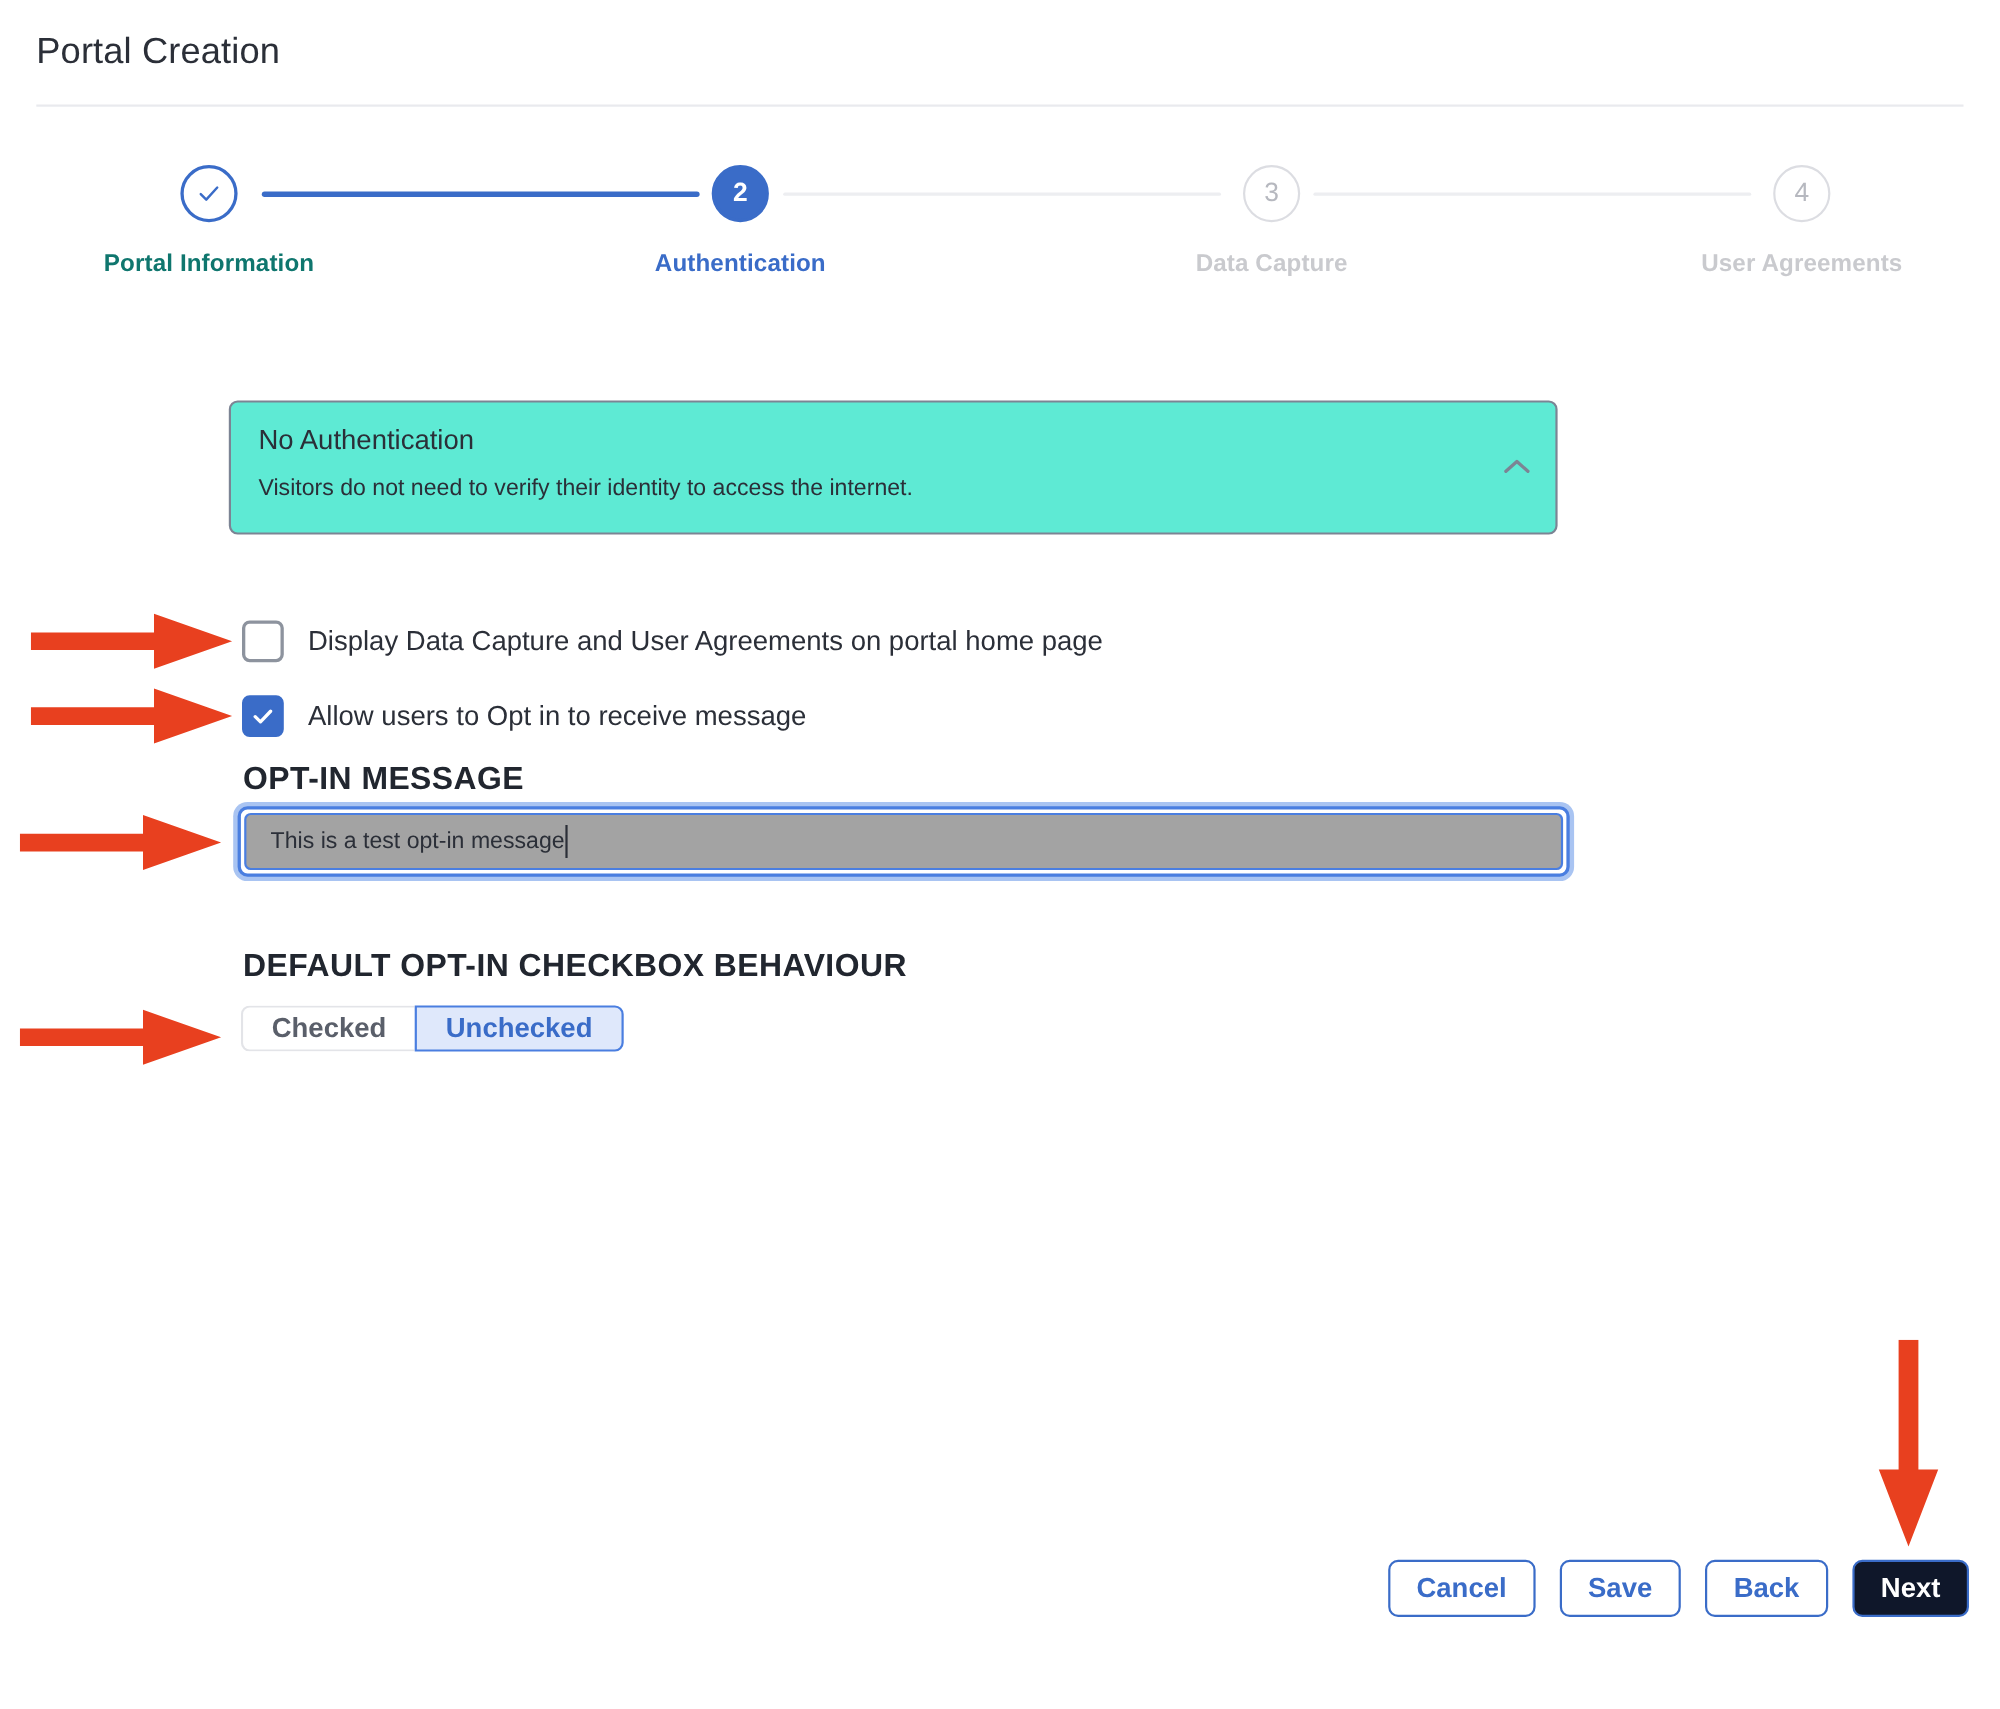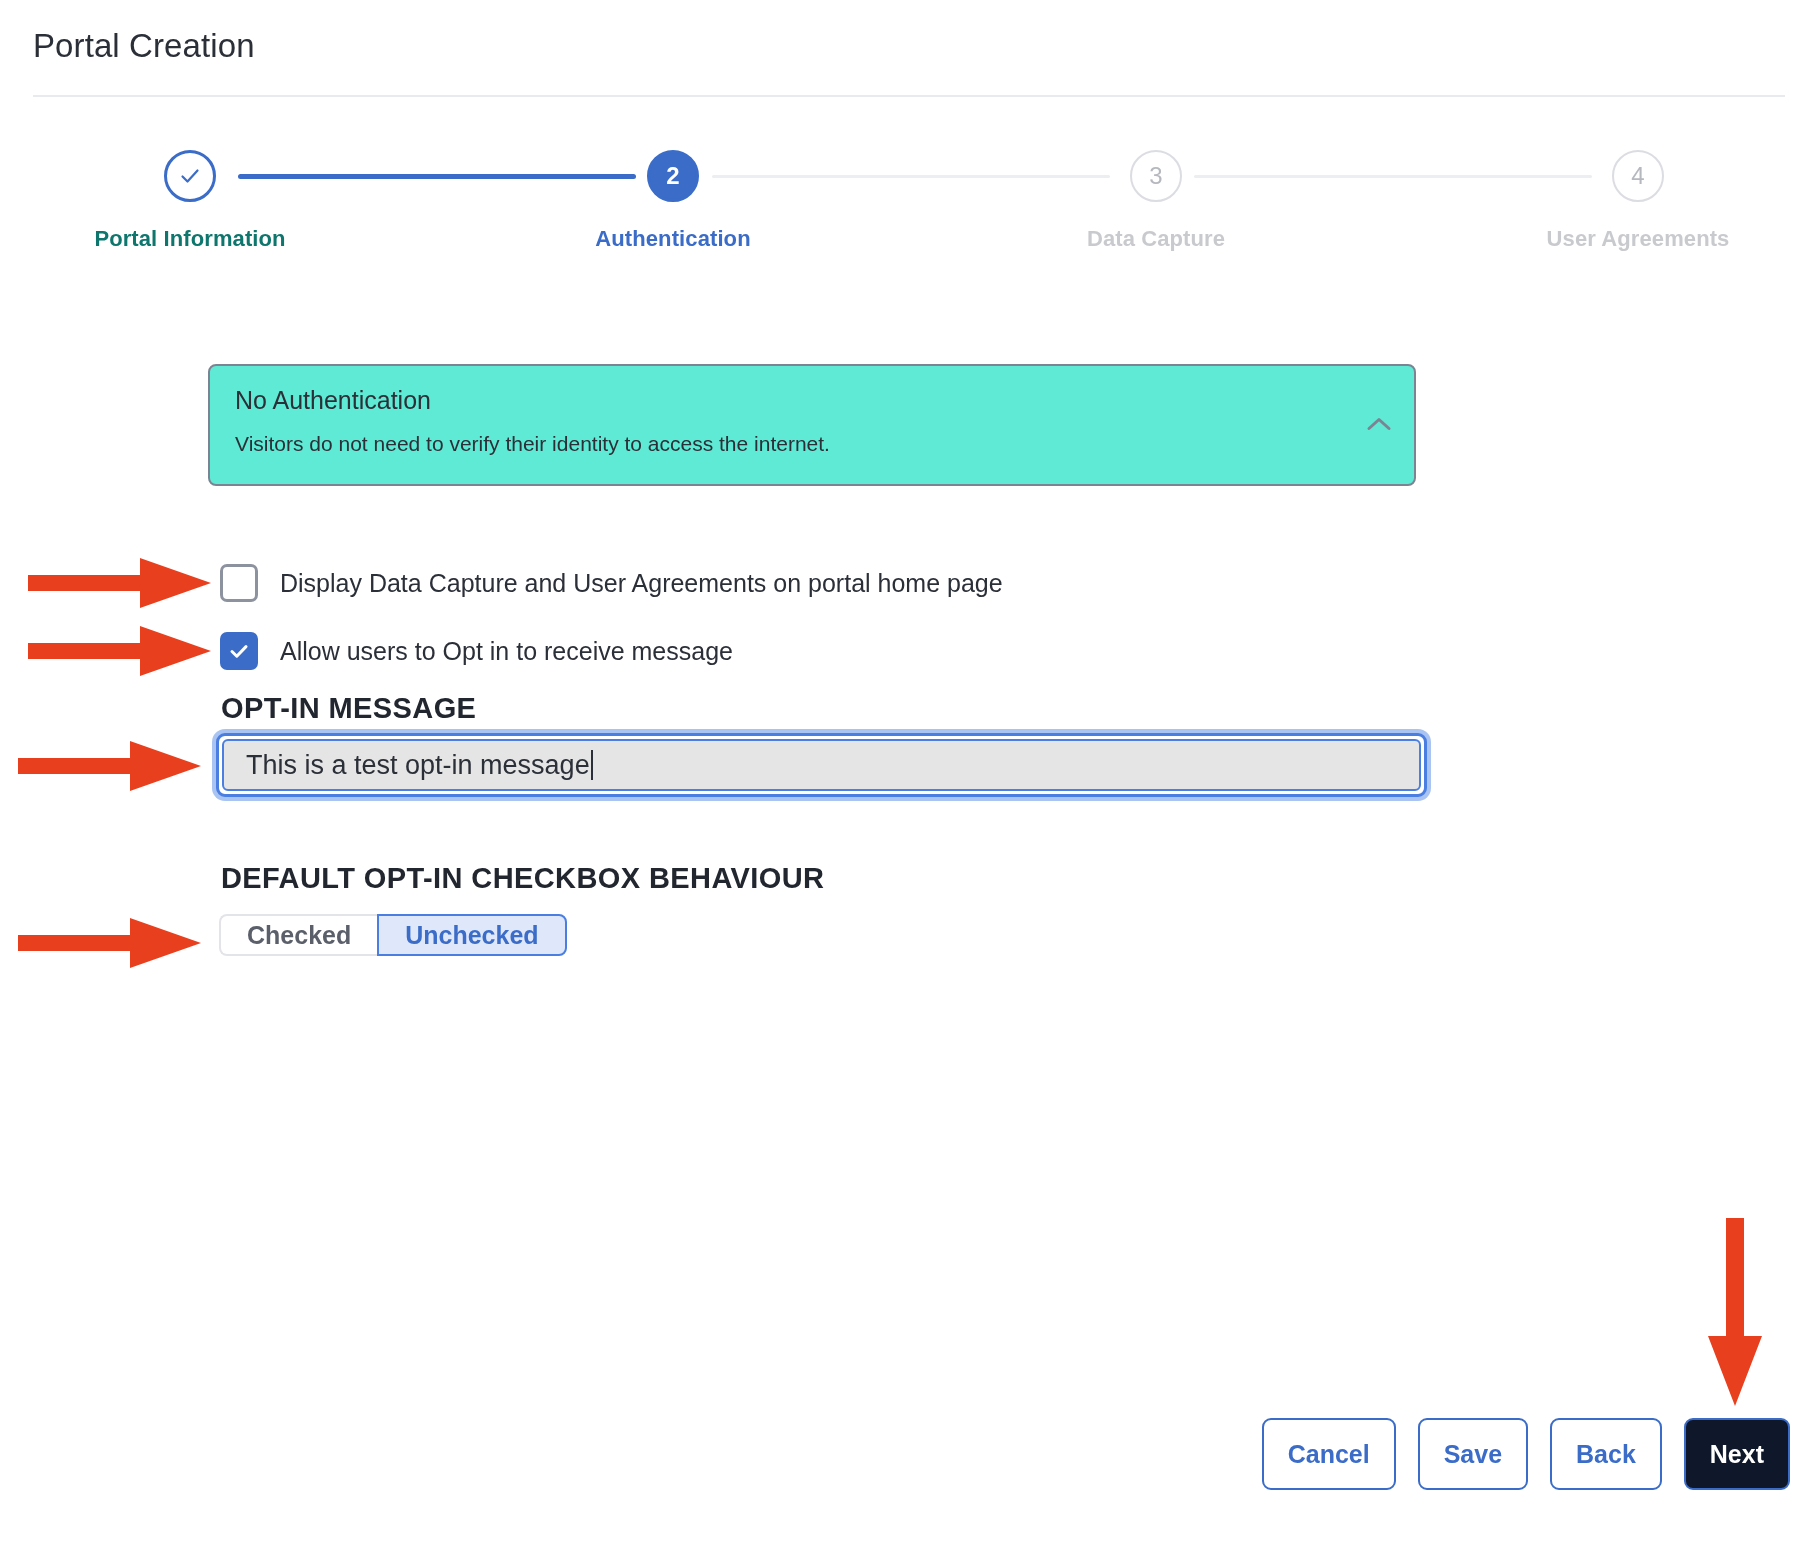--- a/index.html
+++ b/index.html
@@ -186,25 +186,25 @@
     box-shadow: 0 0 0 4px #a9c4f2;
   }
   #optin-input {
     position: absolute;
     left: 3px;
     top: 3px;
     width: 1199px;
     height: 52px;
     border: 2px solid #4a7ee0;
     border-radius: 6px;
-    background: #e5e5e5;
+    background: #a3a3a3;
     display: flex;
     align-items: center;
     padding-left: 22px;
-    font-size: 27px;
+    font-size: 21px;
     color: #2b2f38;
     font-family: "Liberation Sans", sans-serif;
   }
   #optin-caret {
     display: inline-block;
     width: 2px;
     height: 30px;
     background: #2b2f38;
     margin-left: 1px;
   }
@@ -246,21 +246,21 @@
     position: absolute;
     left: 1180px;
     top: 1418px;
     width: 610px;
     height: 64px;
     display: flex;
     gap: 22px;
     justify-content: flex-end;
   }
   .btn {
-    height: 72px;
+    height: 52px;
     min-width: 100px;
     padding: 0 24px;
     border-radius: 9px;
     font-size: 25px;
     font-weight: 700;
     display: flex;
     align-items: center;
     justify-content: center;
     font-family: "Liberation Sans", sans-serif;
   }

